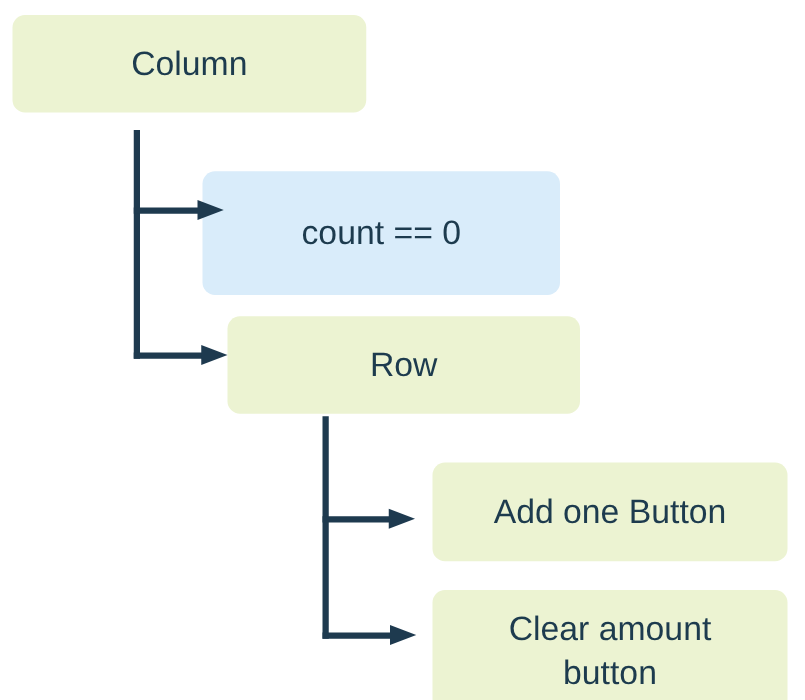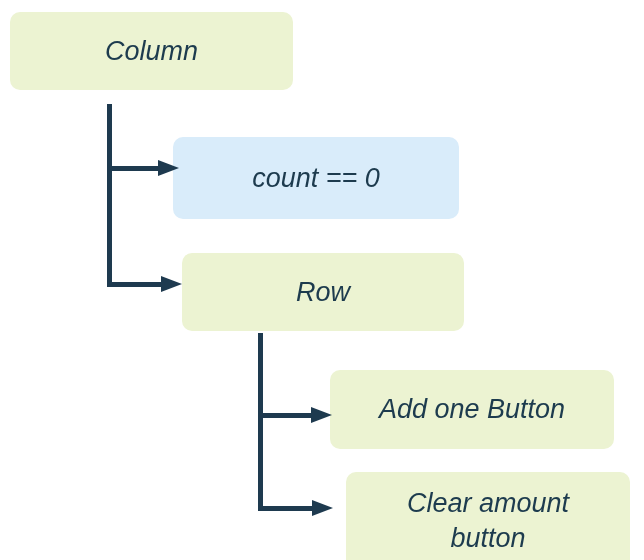--- a/index.html
+++ b/index.html
@@ -7,21 +7,20 @@
     padding: 0;
     background: #ffffff;
   }
   .canvas {
     position: relative;
     width: 644px;
     height: 560px;
     background: #ffffff;
     font-family: "Liberation Sans", sans-serif;
     overflow: hidden;
-    font-style: italic;
   }
   .node {
     position: absolute;
     display: flex;
     align-items: center;
     justify-content: center;
     border-radius: 10px;
     font-size: 27px;
     line-height: 35px;
     color: #1d3b4e;
@@ -39,23 +38,23 @@
     position: absolute;
     width: 0;
     height: 0;
     border-top: 8px solid transparent;
     border-bottom: 8px solid transparent;
     border-left: 21px solid #1e3a4f;
   }
 
   
   #node-column { left: 10px;  top: 12px;  width: 283px; height: 78px; }
-  #node-count  { left: 173px; top: 137px; width: 286px; height: 82px; }
+  #node-count  { left: 162px; top: 137px; width: 286px; height: 99px; }
   #node-row    { left: 182px; top: 253px; width: 282px; height: 78px; }
-  #node-add    { left: 330px; top: 370px; width: 284px; height: 79px; }
+  #node-add    { left: 346px; top: 370px; width: 284px; height: 79px; }
   #node-clear  { left: 346px; top: 472px; width: 284px; height: 97px; }
 
   
   #trunk-column { left: 107px; top: 104px; width: 5px;  height: 183px; }
   #branch-count { left: 107px; top: 166px; width: 52px; height: 5px; }
   #branch-row   { left: 107px; top: 282px; width: 55px; height: 5px; }
   #trunk-row    { left: 258px; top: 333px; width: 5px;  height: 178px; }
   #branch-add   { left: 258px; top: 413px; width: 54px; height: 5px; }
   #branch-clear { left: 258px; top: 506px; width: 55px; height: 5px; }
 

